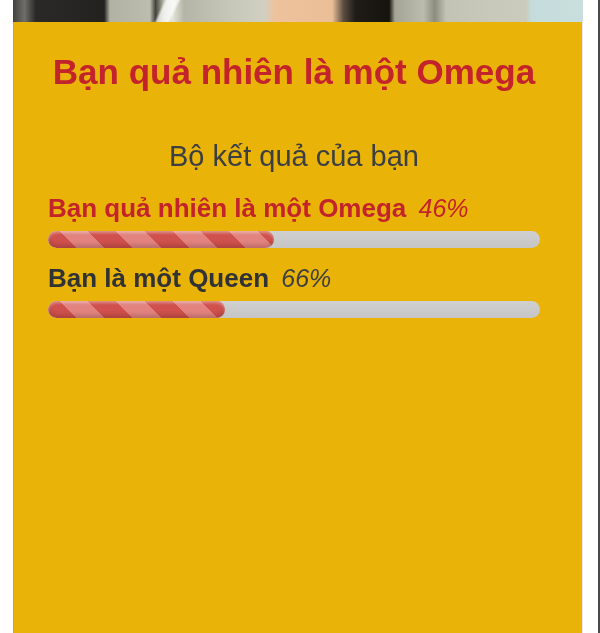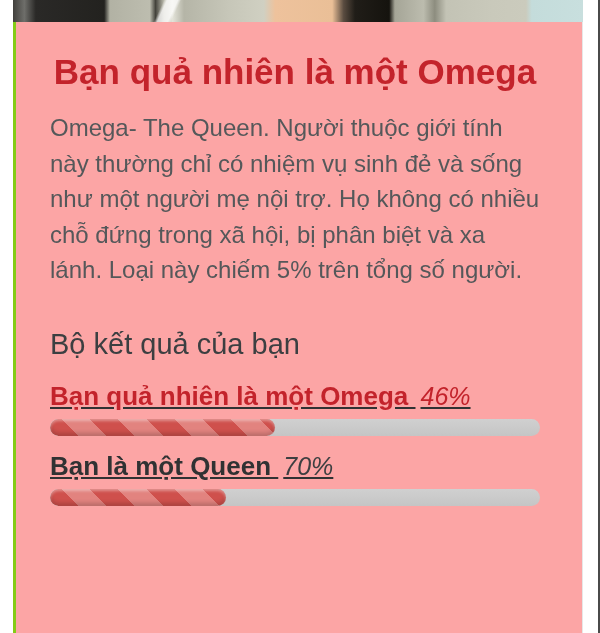--- a/index.html
+++ b/index.html
@@ -16,34 +16,34 @@
       linear-gradient(115deg, rgba(255,255,255,0) 26%, rgba(255,255,255,.75) 26.6%, rgba(255,255,255,.75) 28.4%, rgba(255,255,255,0) 29%),
       linear-gradient(90deg,
         #41403c 0%, #6e6e6a 2%, #2a2927 4%, #23221f 16%,
         #b2b2a4 17%, #bdbdaf 24%, #44433c 25%, #bdbdaf 26.5%,
         #e3e3d9 28%, #b5b5a7 30%, #c7c7b9 38%, #d0d0c2 44%,
         #eec29c 46%, #eabf97 56%, #5a4c40 58%, #201d18 60%,
         #15130e 66%, #a5a597 67%, #bcbcae 72%, #8d8d7f 74%,
         #c3c3b5 76%, #c9c9bb 84%, #cbcbbd 90%, #c4dcdb 91%, #c8dfde 100%);
   }
   .card{
-    box-sizing:border-box;min-height:611px;background:#fca5a5;
-    border-left:3px solid #84cc16;border-right:1px solid #e7e7e7;
+    box-sizing:border-box;min-height:611px;background:#eab308;
+    border-left:1px solid #84cc16;border-right:1px solid #e7e7e7;
     padding:16px 42px 30px 34px;
   }
   .title{
     color:var(--accent,#c3232b);font-size:35px;line-height:56px;font-weight:bold;
     text-align:center;margin:6px 0 10px 0;
   }
   .desc{color:#55585a;font-size:24px;line-height:35.5px;margin:10px 0 0 0;}
   .results-heading{
-    color:#3c3f41;font-size:29px;font-weight:400;text-align:left;margin:40px 0 18px 0;
+    color:#3c3f41;font-size:29px;font-weight:400;text-align:center;margin:40px 0 18px 0;
   }
   .result-row{margin-bottom:13px;}
-  .result-line{font-size:26px;line-height:34px;color:#303233;margin-bottom:6px;text-decoration:underline;}
+  .result-line{font-size:26px;line-height:34px;color:#303233;margin-bottom:6px;}
   .result-label{font-weight:bold;color:#303233;}
   .result-percent{font-style:italic;font-weight:400;font-size:25px;color:#3d3f41;margin-left:5px;}
   .row-highlight .result-label{color:var(--accent,#c3232b);}
   .row-highlight .result-percent{color:var(--accent,#c3232b);}
   .bar-track{
     height:17px;border-radius:9px;overflow:hidden;
     background:linear-gradient(var(--track-top,#d0d0d0),var(--track-bottom,#c5c5c5));
   }
   .bar-fill{
     height:100%;border-radius:9px;
@@ -54,35 +54,34 @@
   .right-edge{position:absolute;right:0;top:0;bottom:0;width:2px;background:#4a4a4a;}
 </style>
 </head>
 <body>
 
 <div class="stage">
   <div class="container">
     <div class="banner"></div>
     <div class="card">
       <h1 class="title">Bạn quả nhiên là một Omega</h1>
-      <p class="desc">Omega- The Queen. Người thuộc giới tính này thường chỉ có nhiệm vụ sinh đẻ và sống như một người mẹ nội trợ. Họ không có nhiều chỗ đứng trong xã hội, bị phân biệt và xa lánh. Loại này chiếm 5% trên tổng số người.</p>
       <h2 class="results-heading">Bộ kết quả của bạn</h2>
       <div id="results-list">
   <div class="result-row row-highlight">
     <div class="result-line">
       <span class="result-label">Bạn quả nhiên là một Omega </span><span class="result-percent">46%</span>
     </div>
     <div class="bar-track">
       <div class="bar-fill" style="width: 46%;"></div>
     </div>
   </div>
 
   <div class="result-row">
     <div class="result-line">
-      <span class="result-label">Bạn là một Queen </span><span class="result-percent">70%</span>
+      <span class="result-label">Bạn là một Queen </span><span class="result-percent">66%</span>
     </div>
     <div class="bar-track">
       <div class="bar-fill" style="width: 36%;"></div>
     </div>
   </div>
 
 </div>
     </div>
   </div>
   <div class="right-edge"></div>

